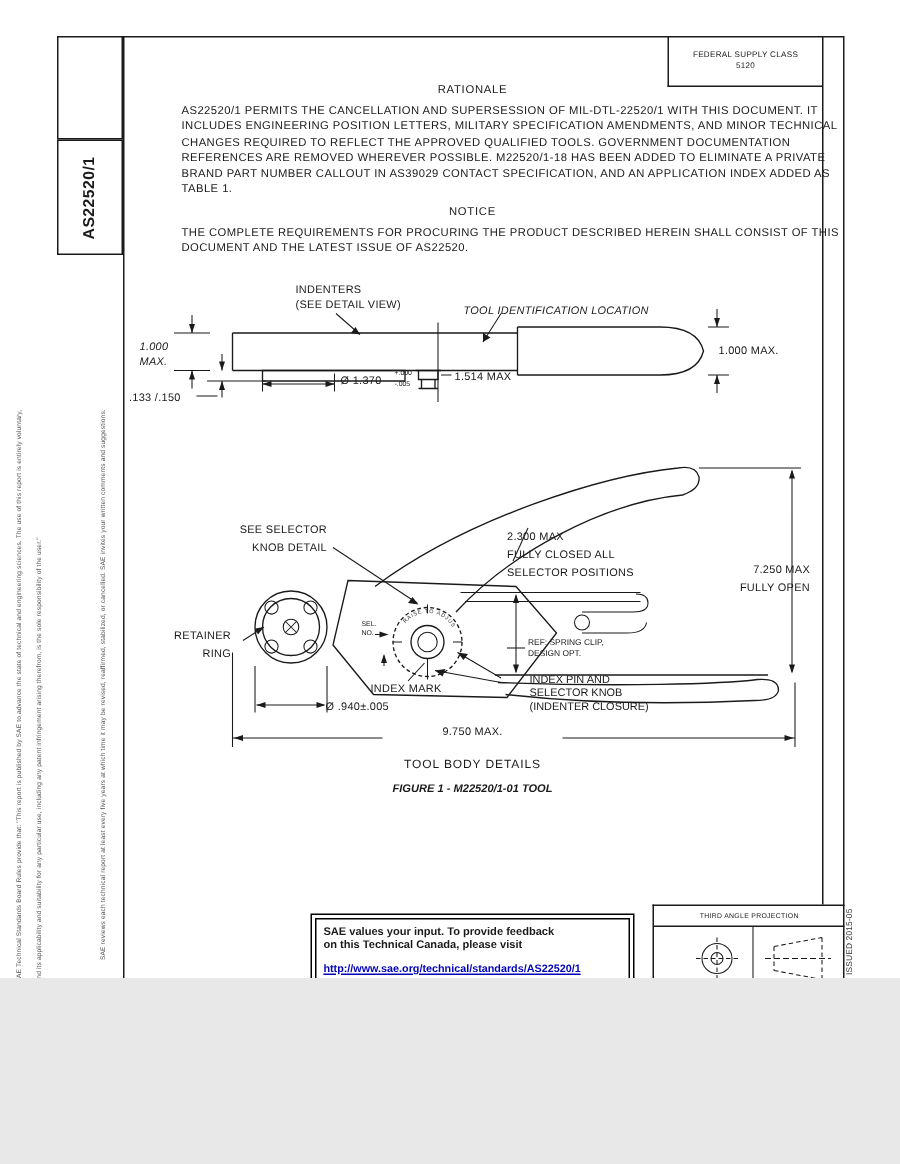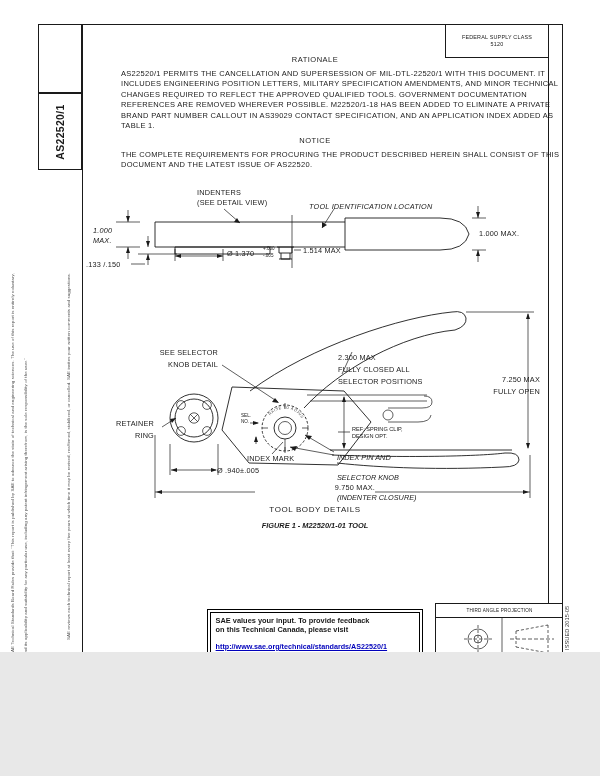--- a/index.html
+++ b/index.html
@@ -163,25 +163,25 @@
 SELECTOR POSITIONS</div>
   <div class="abs lbl2 pre" style="left:452px; top:374px; width:88px; text-align:right;">7.250 MAX
 FULLY OPEN</div>
   <div class="abs lbl2 pre" style="left:88px; top:418px; width:66px; text-align:right;">RETAINER
 RING</div>
   <div class="abs pre" style="left:241px; top:413px; font-size:4.6px; line-height:5.6px;">SEL.
 NO.</div>
   <div class="abs pre" style="left:352px; top:426px; font-size:5.6px; line-height:7.4px;">REF: SPRING CLIP,
 DESIGN OPT.</div>
   <div class="abs lbl" style="left:247px; top:454px;">INDEX MARK</div>
-  <div class="abs pre" style="left:337px; top:448px; font-size:7.3px; line-height:20px;font-style:italic;">INDEX PIN AND
+  <div class="abs pre" style="left:353px; top:448px; font-size:7.3px; line-height:9px;">INDEX PIN AND
 SELECTOR KNOB
 (INDENTER CLOSURE)</div>
   <div class="abs lbl" style="left:217px; top:466px;">Ø .940±.005</div>
-  <div class="abs lbl" style="left:255px; top:483px; width:120px; text-align:right; background:#fff;">9.750 MAX.</div>
+  <div class="abs lbl" style="left:255px; top:483px; width:120px; text-align:center; background:#fff;">9.750 MAX.</div>
   <div class="abs" style="left:82px; top:505px; width:466px; text-align:center; font-size:8px; letter-spacing:.6px;">TOOL BODY DETAILS</div>
   <div class="abs" style="left:82px; top:521px; width:466px; text-align:center; font-size:7.4px; font-weight:bold; font-style:italic;">FIGURE 1 - M22520/1-01 TOOL</div>
 
   <div class="abs fb-outer" style="left:207px; top:609px; width:216px;">
     <div class="fb-inner">
       <div class="fb-text">SAE values your input. To provide feedback</div>
       <div class="fb-text">on this Technical Canada, please visit</div>
       <a class="fb-link" href="#">http://www.sae.org/technical/standards/AS22520/1</a>
     </div>
   </div>

